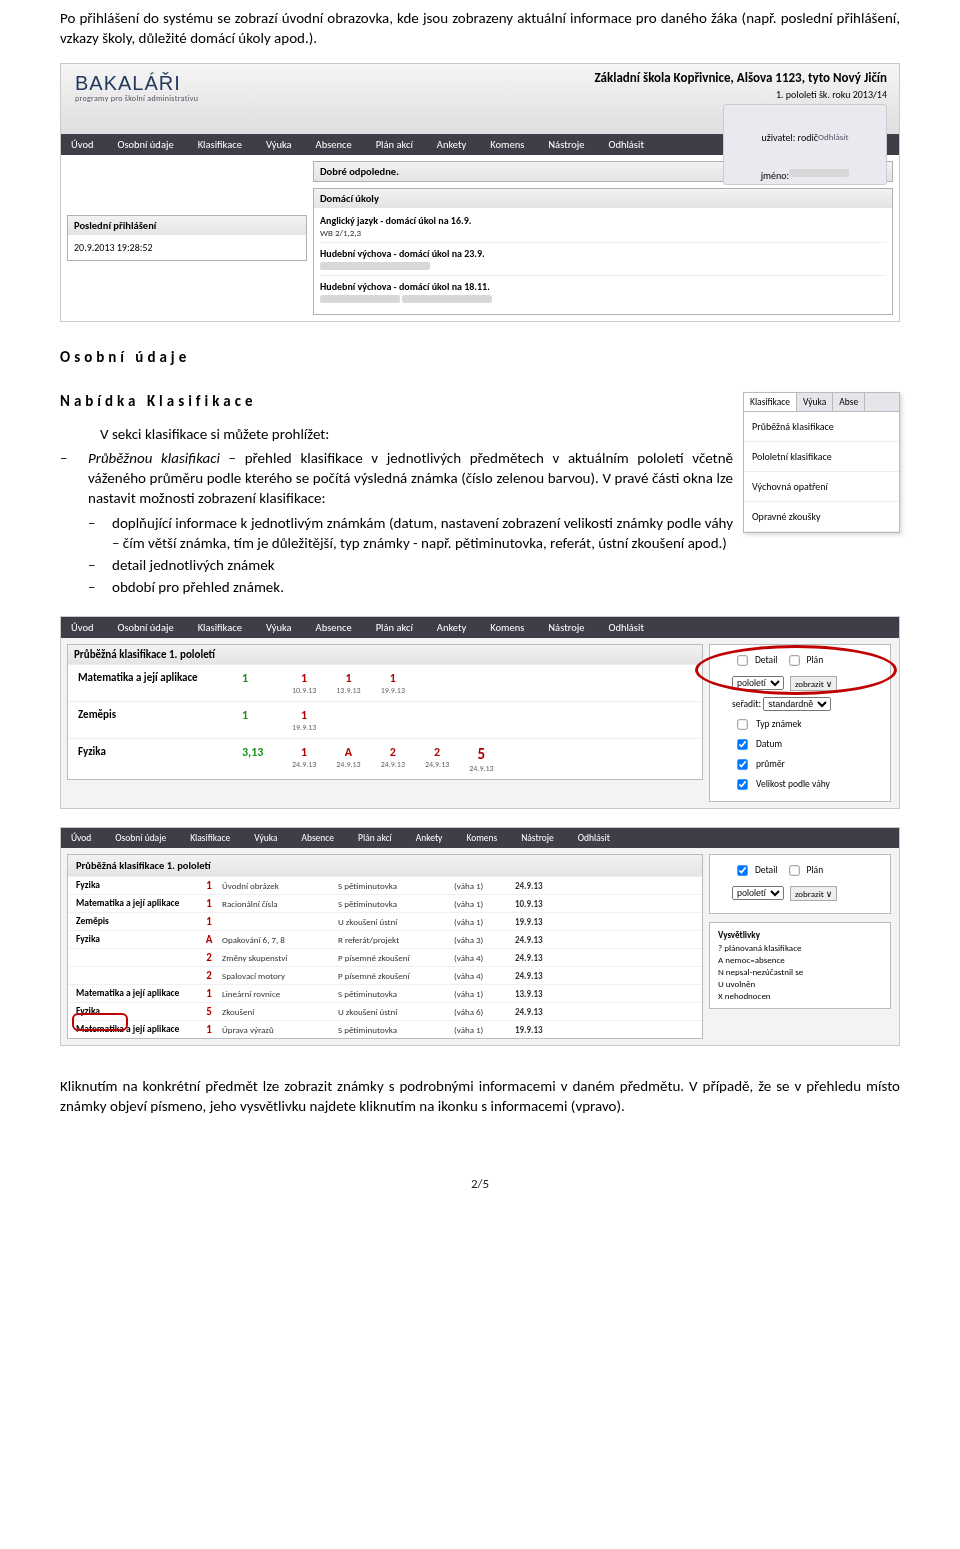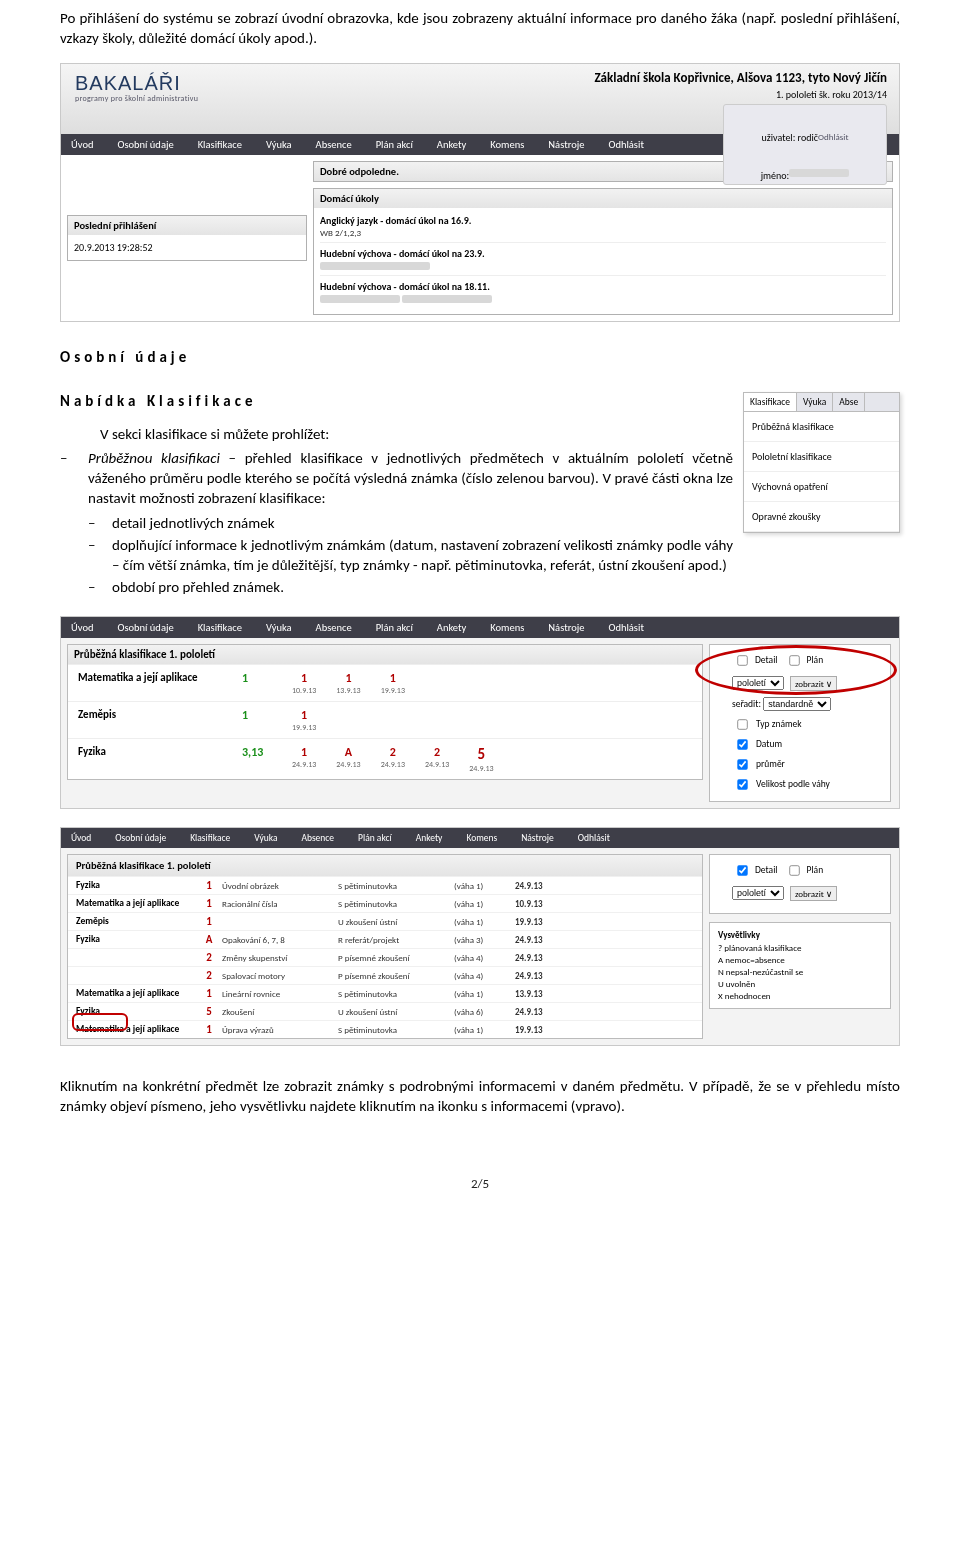--- a/index.html
+++ b/index.html
@@ -303,22 +303,22 @@
       <div class="dd-item">Výchovná opatření</div>
       <div class="dd-item">Opravné zkoušky</div>
     </div>
 
     <h2 class="spaced">Nabídka  Klasifikace</h2>
     <p style="padding-left:40px">V sekci klasifikace si můžete prohlížet:</p>
     <ul class="dash">
       <li><span class="italic">Průběžnou klasifikaci</span><span> – přehled klasifikace v jednotlivých předmětech v aktuálním pololetí včetně váženého průměru podle kterého se počítá výsledná známka (číslo zelenou barvou). V pravé části okna lze nastavit možnosti zobrazení klasifikace:</span></li>
     </ul>
     <ul class="dash2">
+      <li>doplňující informace k jednotlivým známkám (datum, nastavení zobrazení velikosti známky podle váhy – čím větší známka, tím je důležitější, typ známky - např. pětiminutovka, referát, ústní zkoušení apod.)</li>
       <li>detail jednotlivých známek</li>
-      <li>doplňující informace k jednotlivým známkám (datum, nastavení zobrazení velikosti známky podle váhy – čím větší známka, tím je důležitější, typ známky - např. pětiminutovka, referát, ústní zkoušení apod.)</li>
       <li>období pro přehled známek.</li>
     </ul>
   </div>
 
   <div class="shot2">
     <div class="menubar2">
       <span>Úvod</span>
       <span>Osobní údaje</span>
       <span>Klasifikace</span>
       <span>Výuka</span>

